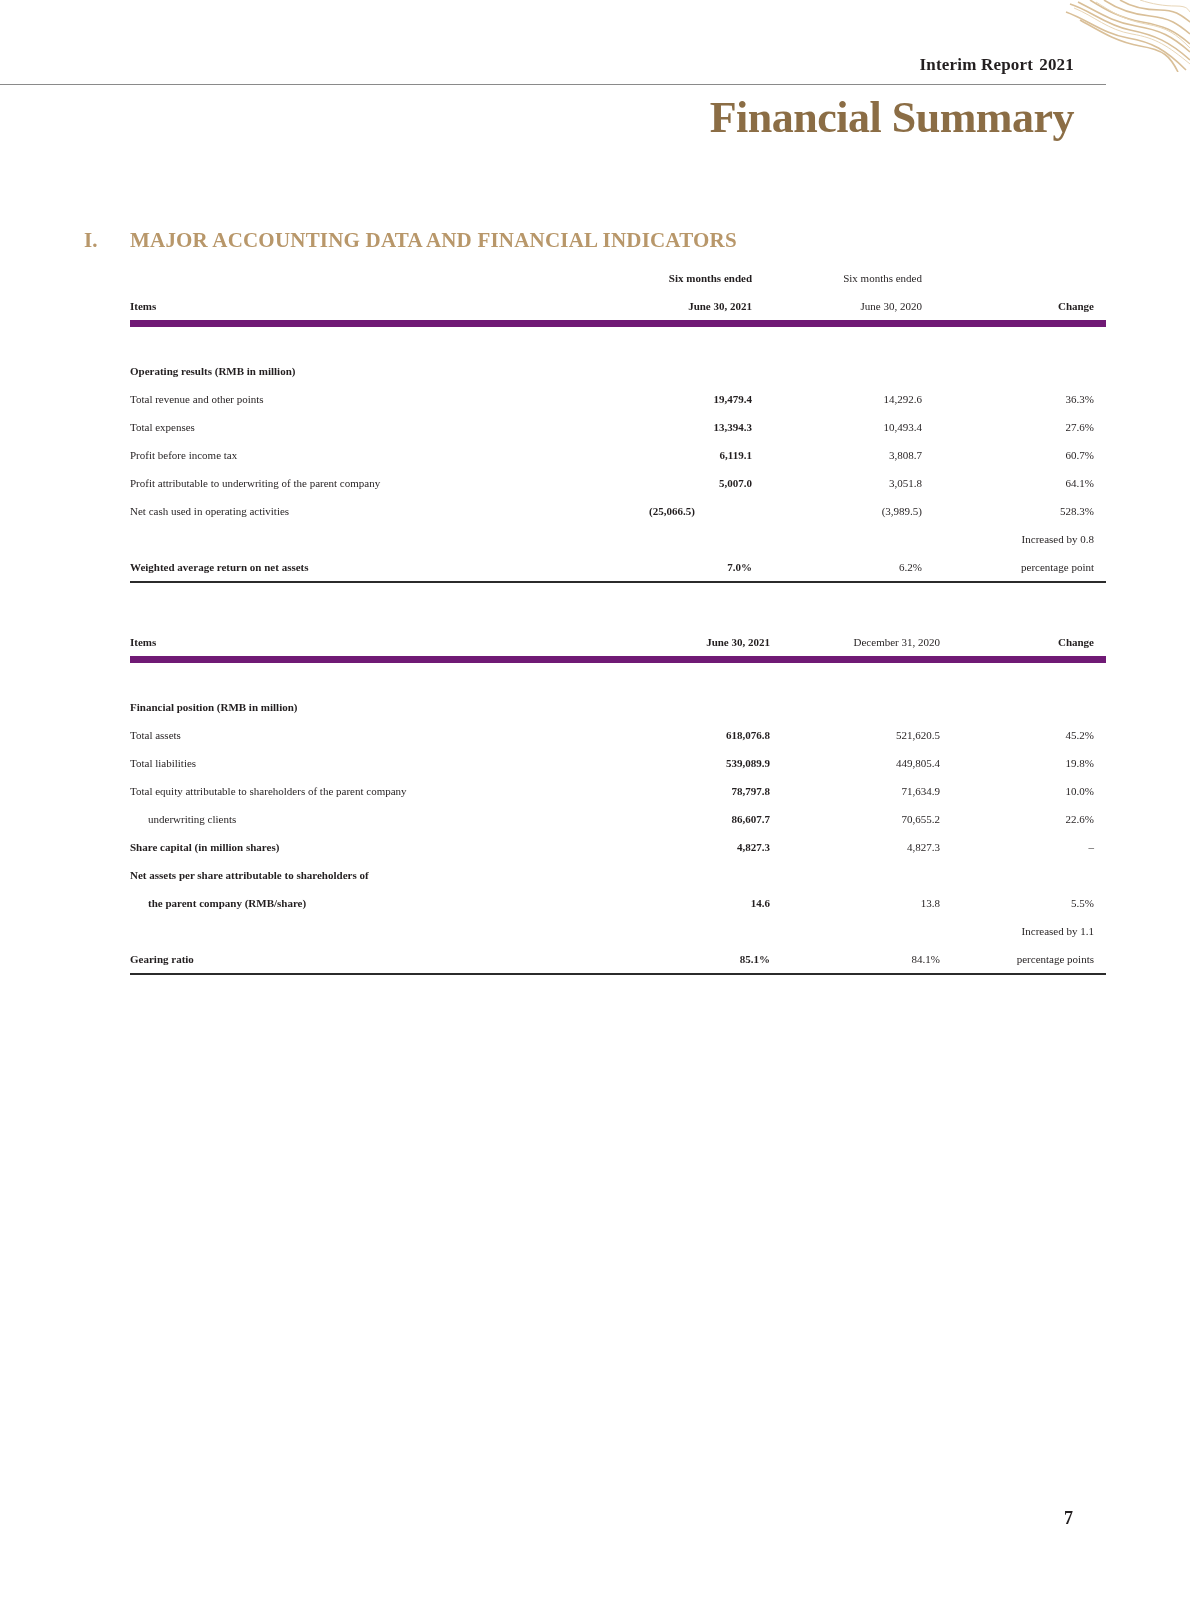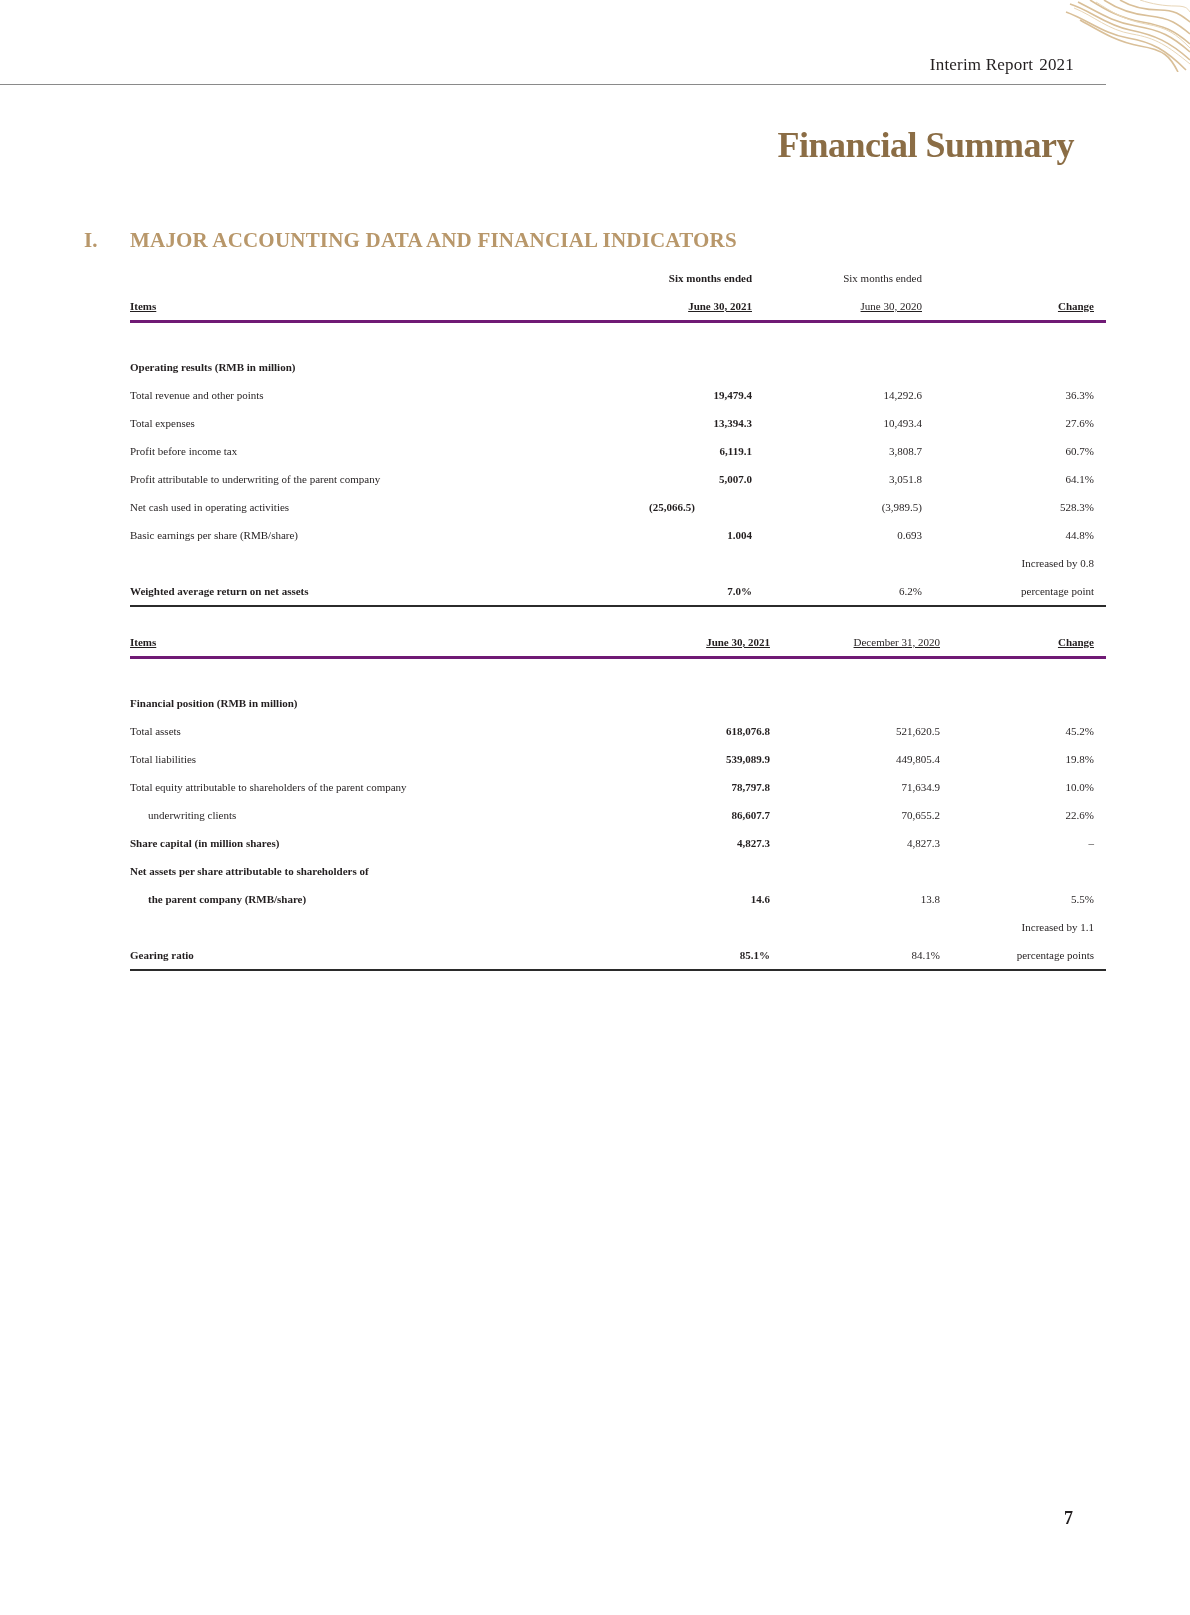--- a/index.html
+++ b/index.html
@@ -1,37 +1,37 @@
 <!DOCTYPE html>
 <html><head>
 <meta charset="utf-8">
 <style>
   html, body { margin:0; padding:0; background:#ffffff; }
   body { width:1190px; height:1615px; position:relative; overflow:hidden;
          font-family:"Liberation Serif","DejaVu Serif",serif; color:#231f20; }
 
   .deco { position:absolute; right:0; top:0; width:130px; height:72px; }
 
-  .header-title { position:absolute; right:116px; top:55px; font-size:17px; font-weight:normal; letter-spacing:0.2px; }
+  .header-title { position:absolute; right:116px; top:55px; font-size:17px; font-weight:bold; letter-spacing:0.2px; }
   .header-title .yr { margin-left:6px; }
   .header-rule { position:absolute; left:0; top:84px; width:1106px; height:1px; background:#8a8a8a; }
 
-  .page-title { position:absolute; right:116px; top:124px; font-size:36px; font-weight:bold; color:#8b6d45; letter-spacing:-0.5px; }
+  .page-title { position:absolute; right:116px; top:92px; font-size:44px; font-weight:bold; color:#8b6d45; letter-spacing:-0.5px; }
 
   .section-heading { position:absolute; left:84px; top:228px; font-size:21px; font-weight:bold; color:#b8976a; letter-spacing:0.2px; }
   .section-heading .num { display:inline-block; width:46px; }
 
   table.fin { position:absolute; left:130px; width:976px; border-collapse:collapse; font-size:11px; }
   table.fin td, table.fin th { padding:0; height:28px; line-height:28px; white-space:nowrap; font-weight:normal; }
   table.fin .c-item { width:462px; text-align:left; }
   table.fin .c-a { width:160px; text-align:right; padding-right:0; }
   table.fin .c-b { width:170px; text-align:right; }
   table.fin .c-c { text-align:right; padding-right:12px; }
   .b { font-weight:bold !important; }
-  table.fin tr.head-last td { border-bottom:3px solid #701a75;text-decoration:underline; }
+  table.fin tr.head-last td { border-bottom:7px solid #701a75; }
   table.fin tr.gap td { height:30px; }
   table.fin tr.end td { border-bottom:2px solid #2b2b2b; }
   .indent { padding-left:18px !important; }
   #t1 { top:264px; }
   #t2 { top:628px; }
 
   .page-num { position:absolute; right:117px; top:1508px; font-size:18px; font-weight:bold; }
 </style>
 </head>
 <body>
@@ -111,26 +111,20 @@
     <td class="c-b">3,051.8</td>
     <td class="c-c">64.1%</td>
   </tr>
   <tr>
     <td class="c-item">Net cash used in operating activities</td>
     <td class="c-a b" style="padding-right:0;text-align:center;">(25,066.5)</td>
     <td class="c-b">(3,989.5)</td>
     <td class="c-c">528.3%</td>
   </tr>
   <tr>
-    <td class="c-item">Basic earnings per share (RMB/share)</td>
-    <td class="c-a b">1.004</td>
-    <td class="c-b">0.693</td>
-    <td class="c-c">44.8%</td>
-  </tr>
-  <tr>
     <td class="c-item"></td>
         <td class="c-a"></td>
         <td class="c-b"></td>
     <td class="c-c">Increased by 0.8</td>
   </tr>
   <tr class="end">
     <td class="c-item b">Weighted average return on net assets</td>
     <td class="c-a b">7.0%</td>
     <td class="c-b">6.2%</td>
     <td class="c-c">percentage point</td>

